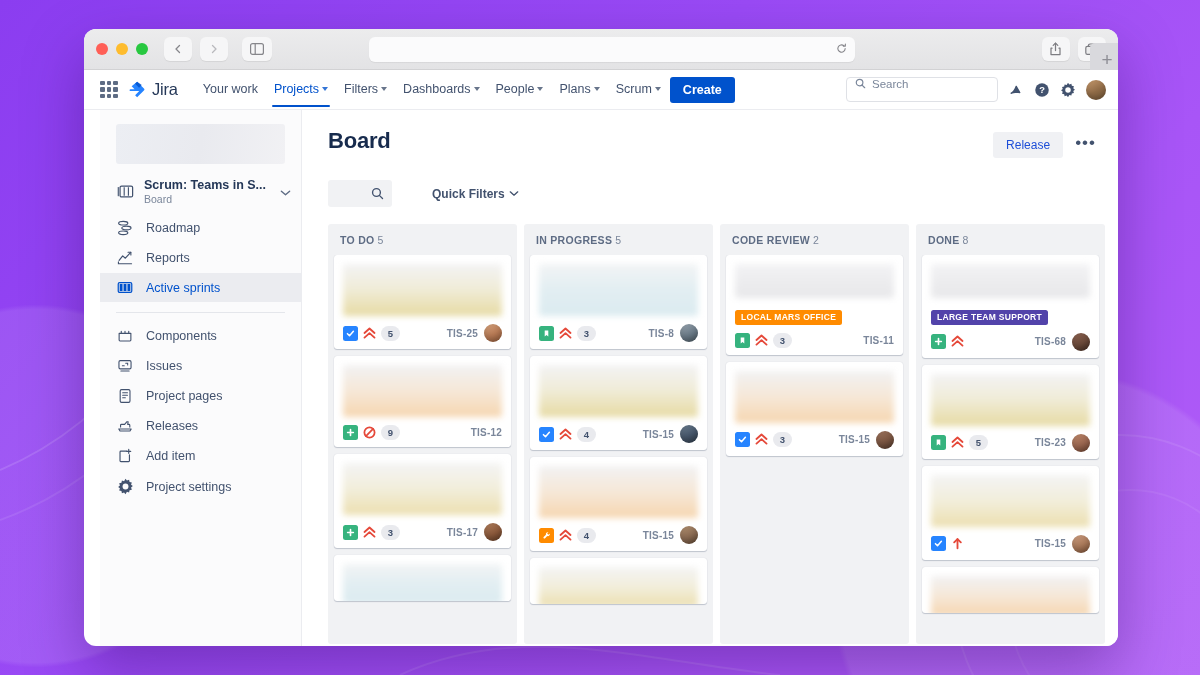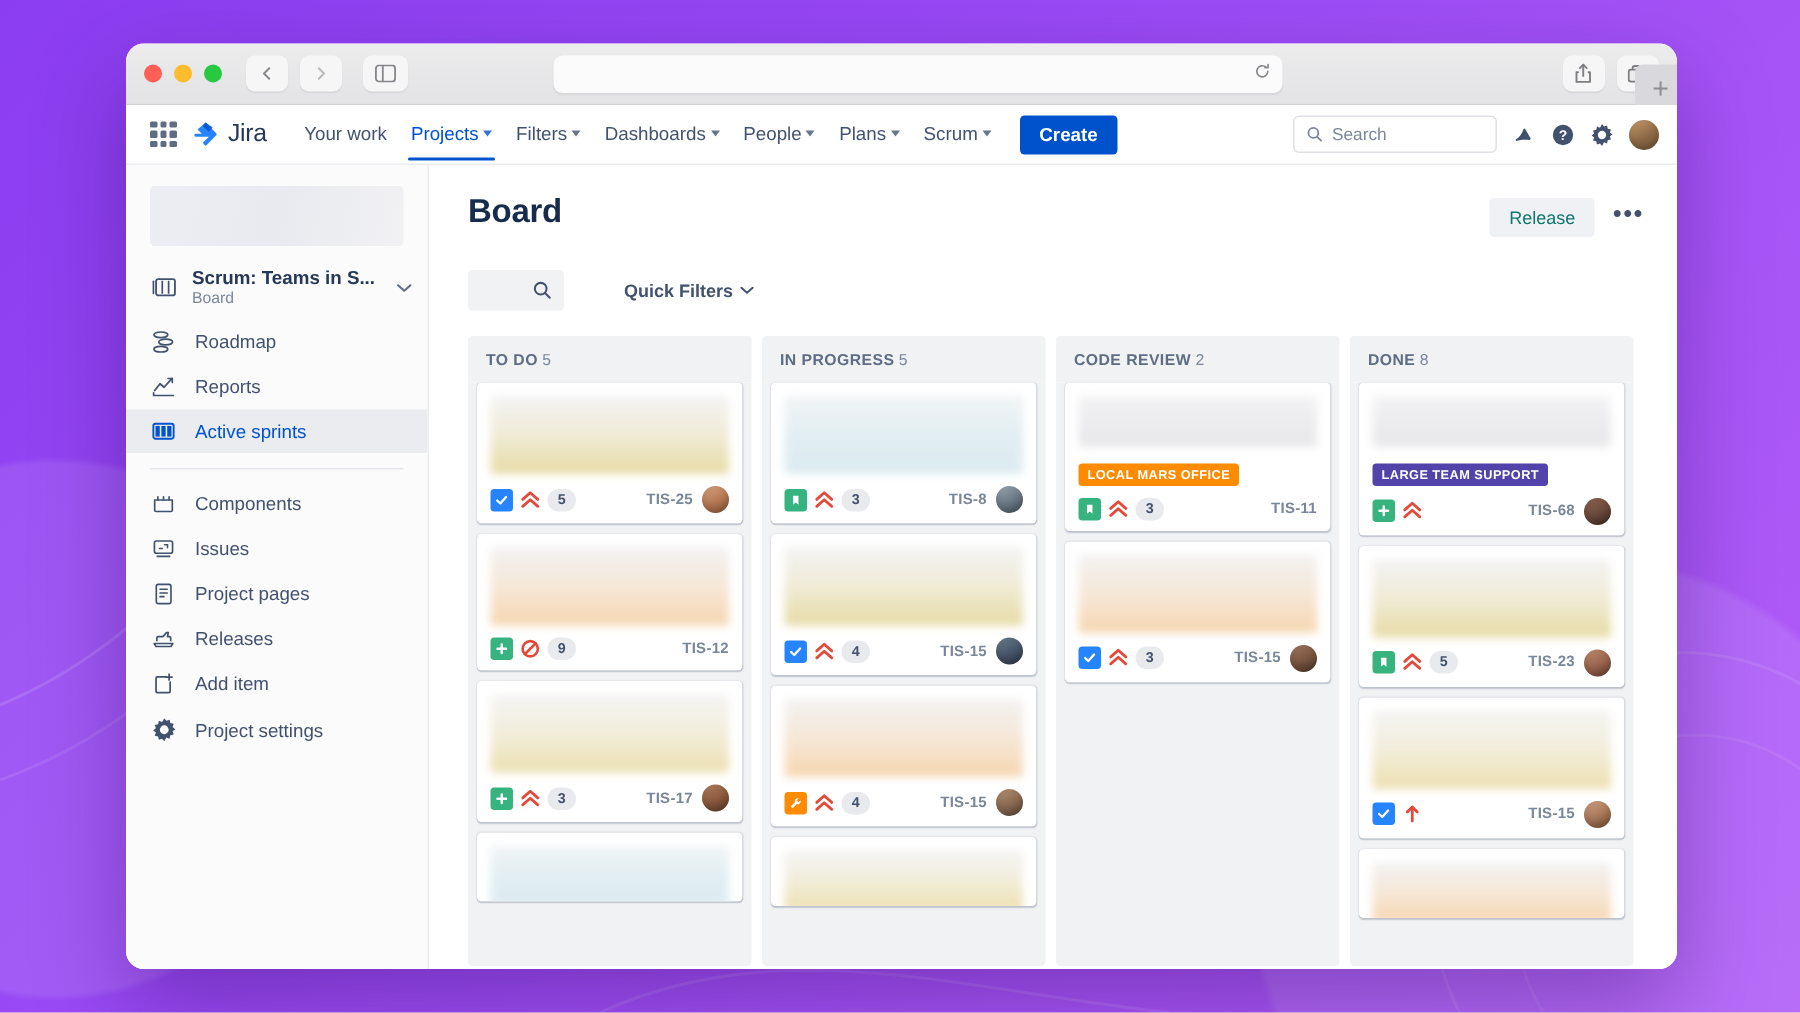--- a/index.html
+++ b/index.html
@@ -95,45 +95,46 @@
     position: relative;
   }
   .nav-item.active { color: #0052cc; font-weight: 500; }
   .nav-item.active::after {
     content: ''; position: absolute; left: 5px; right: 5px; bottom: -1px;
     height: 2.5px; background: #0052cc; border-radius: 2px;
   }
   .caret { width: 0; height: 0; border-left: 3.5px solid transparent; border-right: 3.5px solid transparent; border-top: 4px solid currentColor; opacity: .8; }
   .create-btn {
     background: #0052cc; color: #fff; font-size: 12.5px; font-weight: 600;
-    padding: 6px 13px; border-radius: 3px; margin-left: 10px;
+    padding: 6px 13px; border-radius: 3px; 
   }
   .nav-right { margin-left: auto; display: flex; align-items: center; gap: 10px; }
   .nav-search {
-    width: 136px; height: 25px; border: 1px solid #dfe1e6; border-radius: 4px;
-    display: flex; align-items: center; gap: 6px; padding: 0 8px;
+    width: 152px; height: 25px; border: 1px solid #dfe1e6; border-radius: 4px;
+    display: flex; align-items: flex-start; gap: 6px; padding: 0 8px;
     font-size: 11.5px; color: #7a869a;
   }
   .nav-icon { color: #42526e; display: flex; align-items: center; }
   .avatar-nav {
     width: 20px; height: 20px; border-radius: 50%;
     background: linear-gradient(150deg,#c79a6e,#8e6a46 55%,#6f5436);
     box-shadow: inset 0 -3px 5px rgba(0,0,0,.18);
   }
 
   
   .body-split { flex: 1; display: flex; min-height: 0; }
 
   
   .sidebar {
     width: 202px; flex: 0 0 202px;
     background: #fbfbfc;
     border-right: 1px solid #ebecf0;
     padding-top: 14px;
     overflow: hidden;
+    margin-left: 16px;
   }
   .proj-banner {
     height: 40px; margin: 0 16px 6px;
     border-radius: 3px;
     background: linear-gradient(100deg,#eceef3,#e9eaef 50%,#f1f1f4);
   }
   .proj-head {
     display: flex; align-items: center; gap: 10px;
     padding: 8px 10px 8px 16px;
   }
@@ -153,21 +154,21 @@
   .side-item.active { background: #ebecf0; color: #0052cc; font-weight: 500; }
   .side-item.active .ico { color: #0052cc; }
   .side-sep { height: 1px; background: #e4e6eb; margin: 10px 16px 8px; }
 
   
   .main { flex: 1; min-width: 0; background: #fff; padding: 18px 22px 0 26px; position: relative; overflow: hidden; }
   .main-head { display: flex; align-items: flex-start; }
   .page-title { font-size: 22px; font-weight: 600; color: #172b4d; letter-spacing: -0.2px; }
   .head-right { margin-left: auto; display: flex; align-items: center; gap: 12px; padding-top: 4px; }
   .release-btn {
-    background: #f0f1f4; color: #0f766e; font-size: 12px; font-weight: 500;
+    background: #f0f1f4; color: #1d4ed8; font-size: 12px; font-weight: 500;
     padding: 6px 13px; border-radius: 3px;
   }
   .dots-btn { color: #42526e; font-size: 17px; letter-spacing: 1px; line-height: 1; padding-bottom: 5px; }
 
   .filter-row { display: flex; align-items: center; gap: 16px; margin-top: 22px; }
   .board-search {
     width: 64px; height: 27px; background: #f1f2f4; border-radius: 3px;
     display: flex; align-items: center; justify-content: flex-end; padding-right: 8px;
   }
   .quick-filters { display: flex; align-items: center; gap: 4px; font-size: 12px; font-weight: 600; color: #42526e; margin-left: 24px; }

